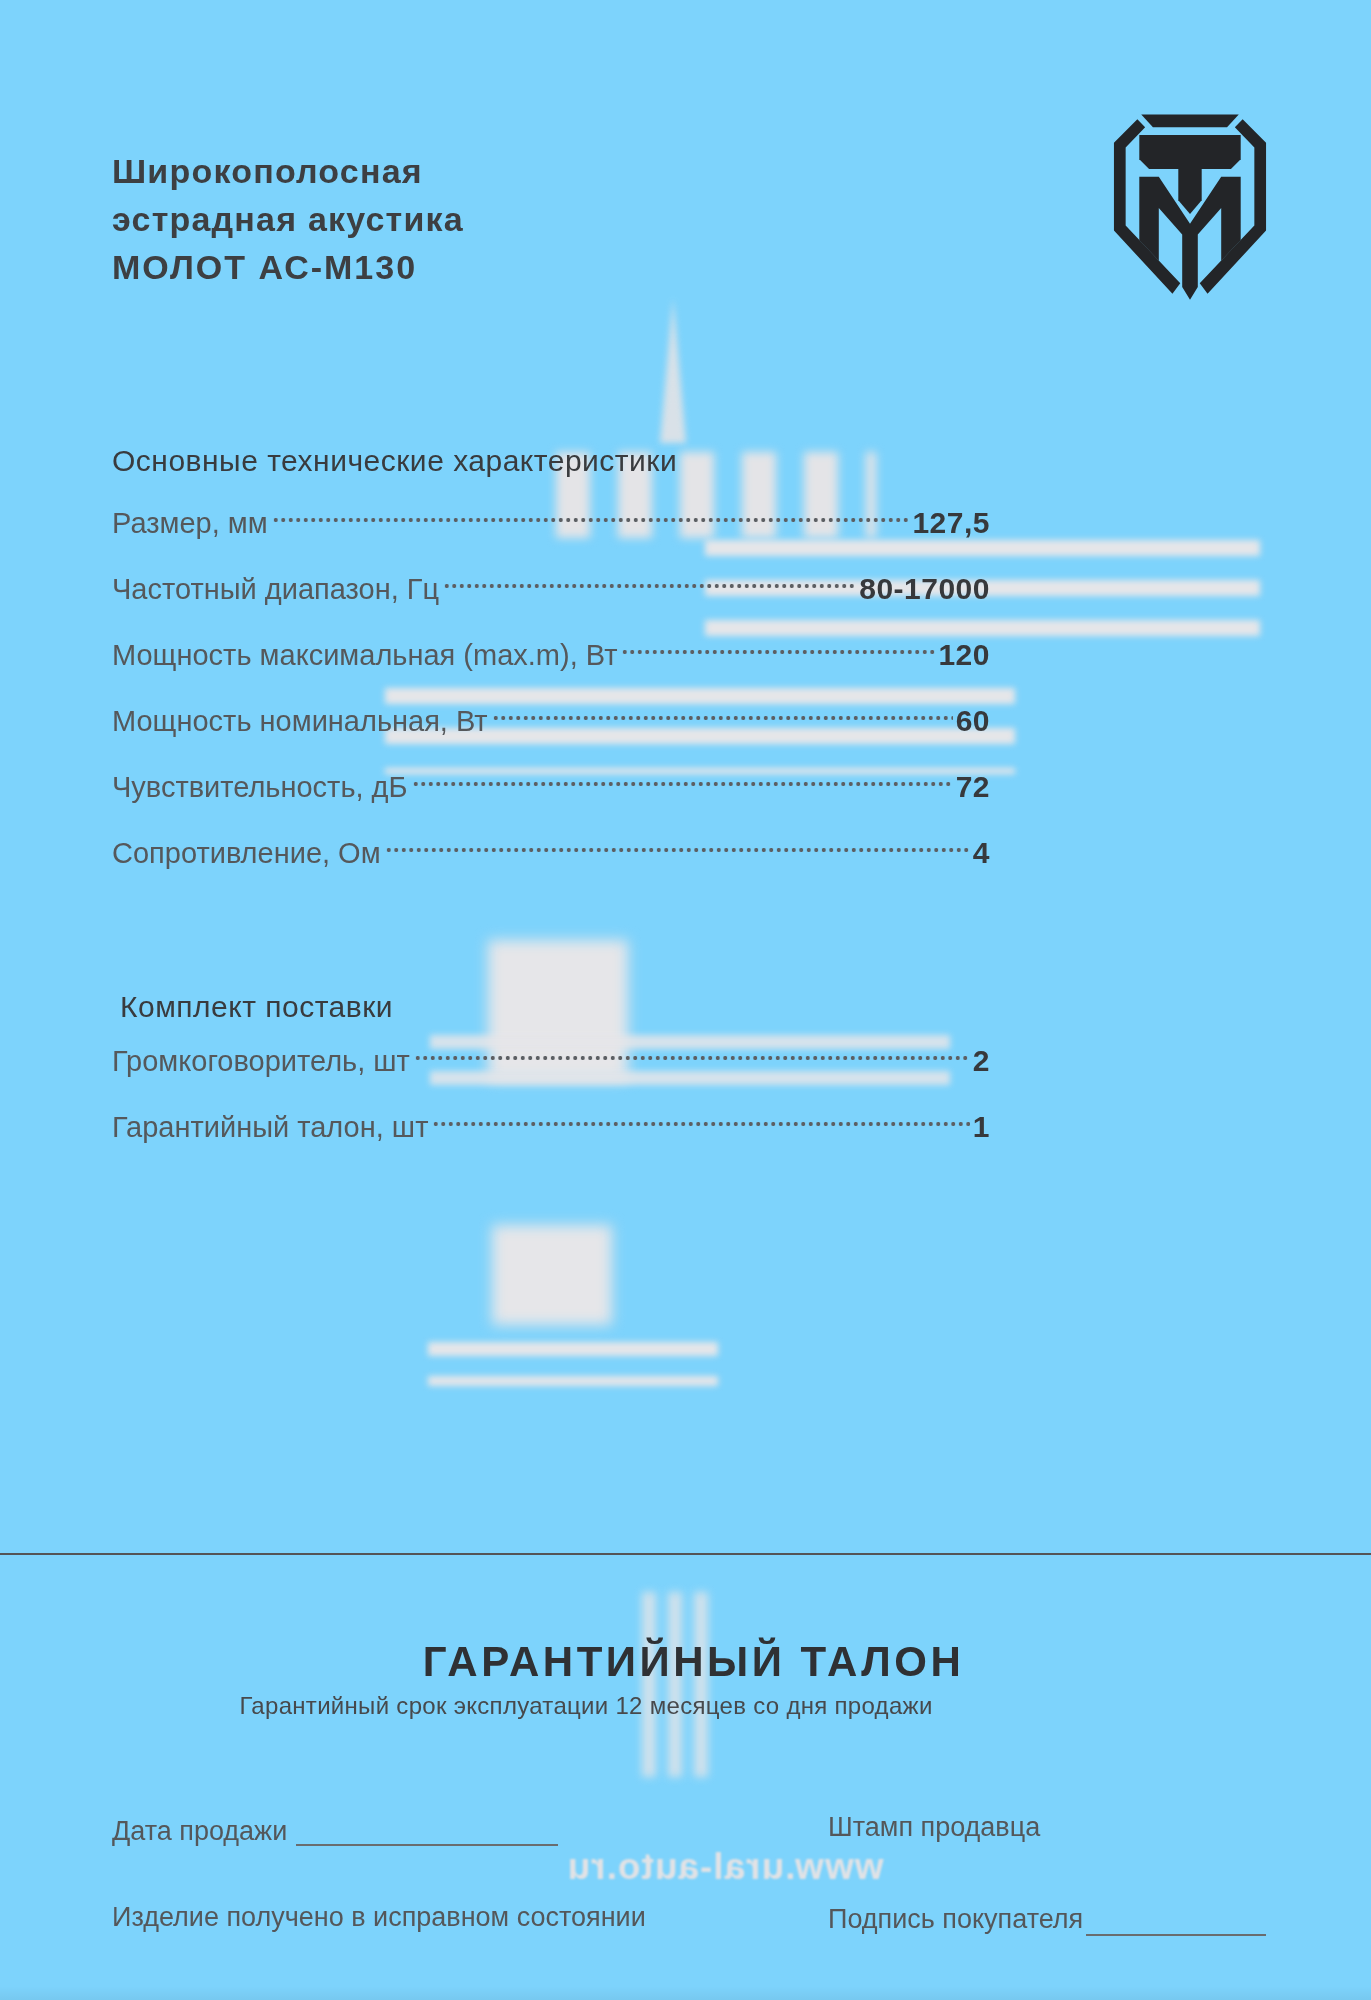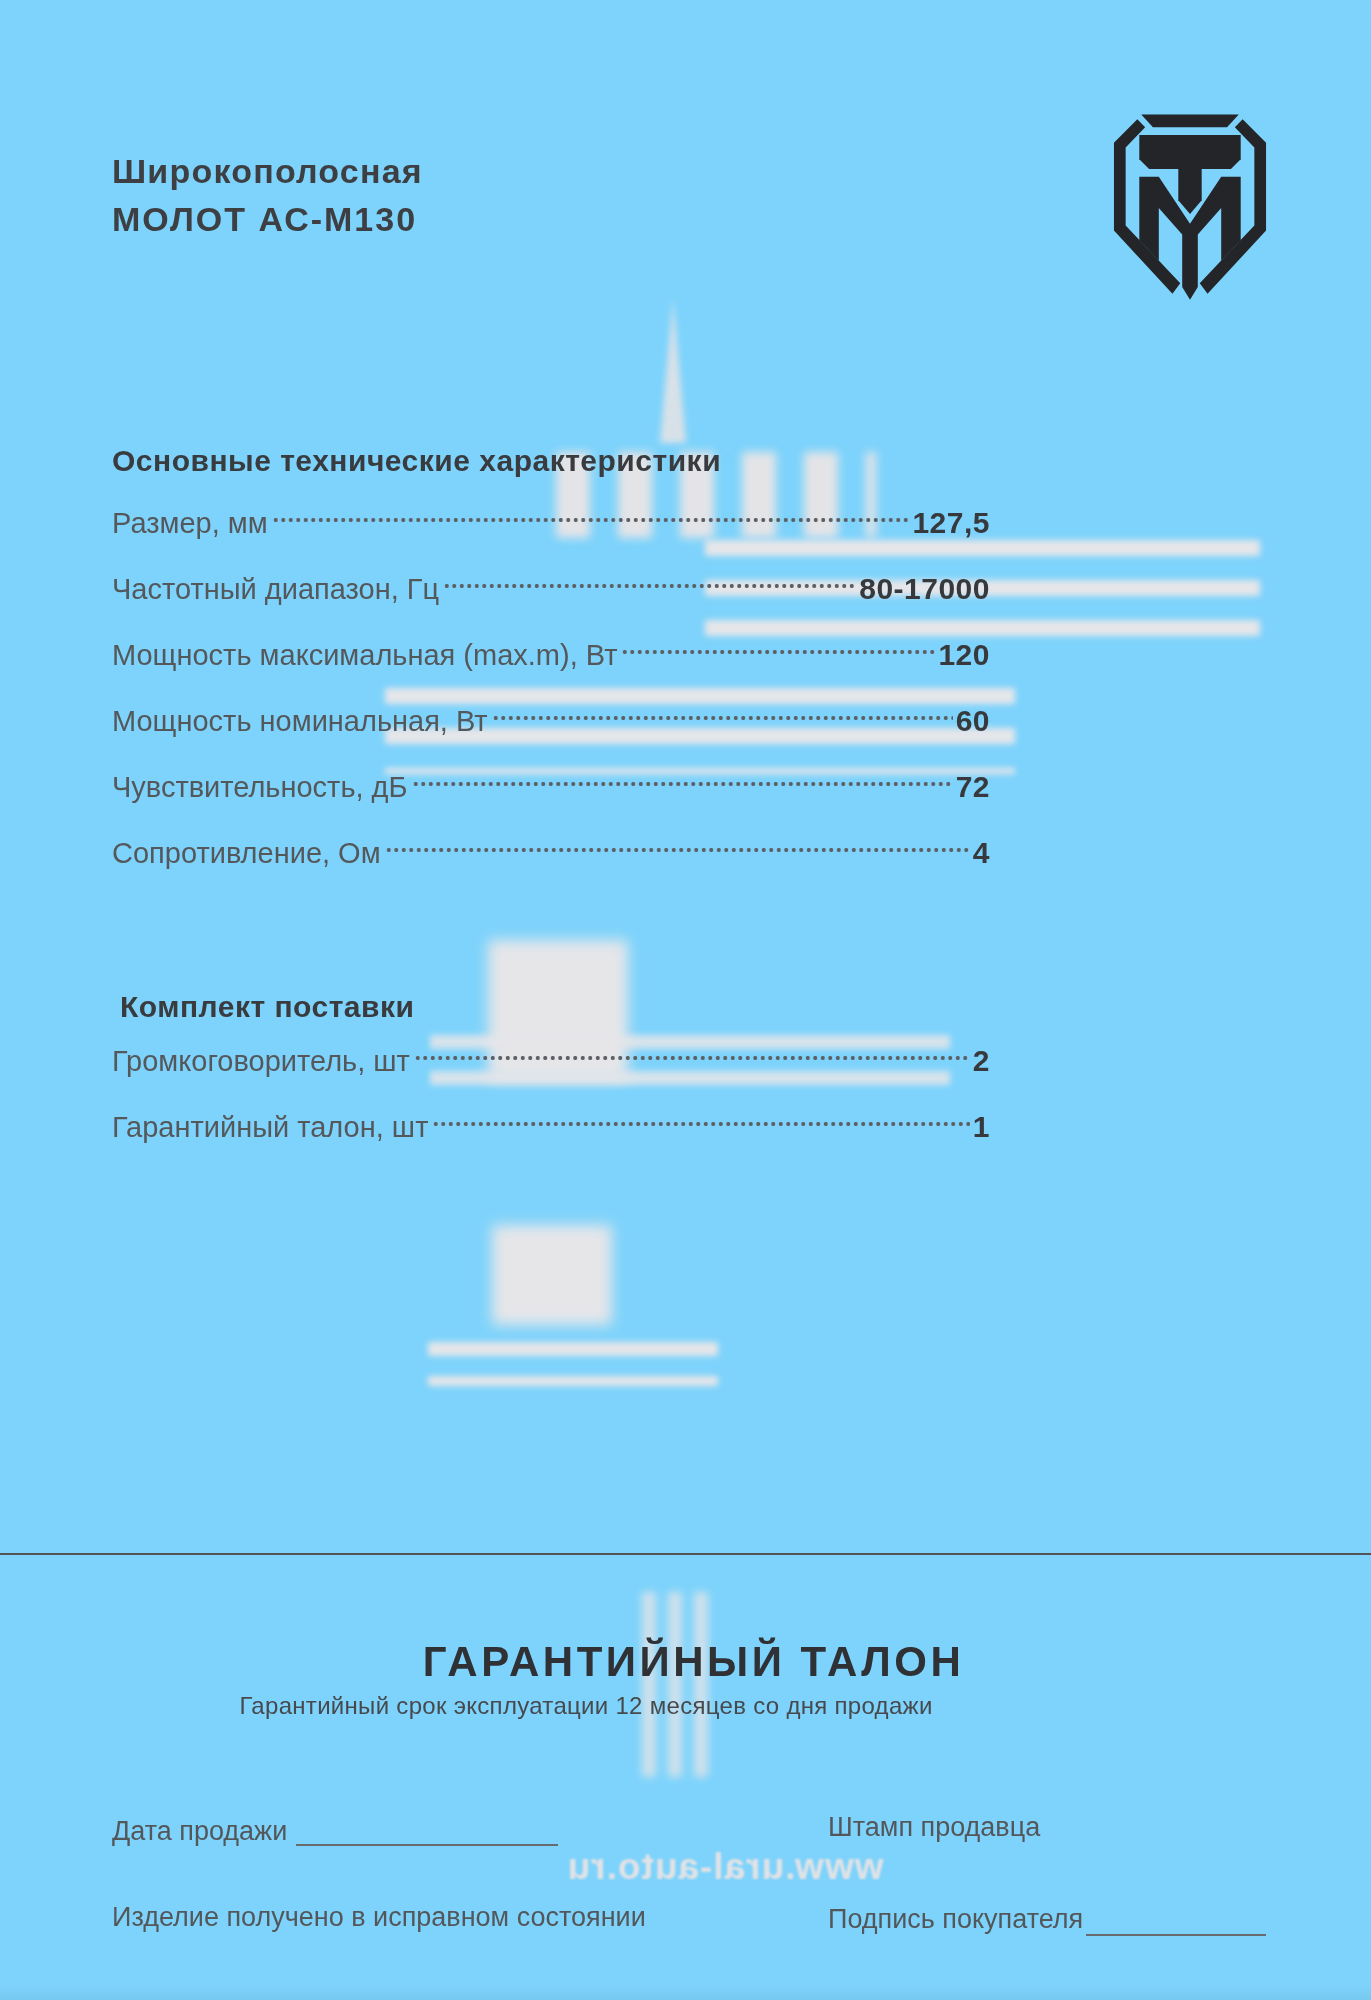--- a/index.html
+++ b/index.html
@@ -10,21 +10,21 @@
   .page::after{content:"";position:absolute;left:0;right:0;bottom:0;height:14px;
     background:linear-gradient(180deg,rgba(0,0,0,0) 0%,rgba(0,0,0,0.05) 100%);pointer-events:none;}
   
   .product-title{position:absolute;left:112px;top:147px;z-index:2;
     font-size:34px;font-weight:700;line-height:48px;letter-spacing:1.2px;color:#3d3f42;}
   .t-model{letter-spacing:2px;}
   .logo{position:absolute;left:1112px;top:114px;width:156px;height:192px;z-index:2;}
   .logo path{fill:#232528;}
   
   .sec-heading{position:absolute;left:112px;margin:0;z-index:2;
-    font-size:30px;font-weight:700;letter-spacing:0.5px;color:#393b3e;}
+    font-size:30px;font-weight:400;letter-spacing:0.5px;color:#393b3e;}
   .h-specs{top:444px;}
   .h-kit{top:990px;margin-left:8px;}
   .rows{position:absolute;left:112px;width:878px;z-index:2;}
   .r-specs{top:506px;}
   .r-kit{top:1044px;}
   .row{display:flex;align-items:center;margin-bottom:32px;font-size:29px;line-height:34px;}
   .lbl{white-space:nowrap;color:#55585b;}
   .dots{flex:1;height:6px;margin:0 3px 6px 4px;
     background-image:radial-gradient(circle,#5c5f63 1.8px,rgba(0,0,0,0) 2.3px);
     background-size:7.5px 6px;background-repeat:repeat-x;background-position:left center;}
@@ -76,20 +76,21 @@
   <div class="ghost g-par2"></div>
   <div class="ghost g-box1"></div>
   <div class="ghost g-par3"></div>
   <div class="ghost g-box2"></div>
   <div class="ghost g-par4"></div>
   <div class="ghost g-tower"></div>
   <div class="watermark">www.ural-auto.ru</div>
 
   <div class="product-title">
     <div class="t-line">Широкополосная</div>
+    <div class="t-line">эстрадная акустика</div>
     <div class="t-line t-model">МОЛОТ АС-М130</div>
   </div>
 
   <svg class="logo" viewBox="0 0 160 196" aria-hidden="true">
     <path d="M30,0 L130,0 L118,13 L42,13 Z"></path>
     <path d="M26,5 L2,29 L2,119 L62,184 L70,173 L14,114 L14,34 L34,13 Z"></path>
     <path d="M134,5 L158,29 L158,119 L98,184 L90,173 L146,114 L146,34 L126,13 Z"></path>
     <path d="M28,21 L132,21 L132,46 L122,56 L38,56 L28,46 Z"></path>
     <path d="M68,56 L92,56 L92,88 L80,102 L68,88 Z"></path>
     <path d="M28,64 L48,64 L80,112 L112,64 L132,64 L132,129 L112,150 L112,96 L88,123 L88,177 L80,190 L72,177 L72,123 L48,96 L48,150 L28,129 Z"></path>

